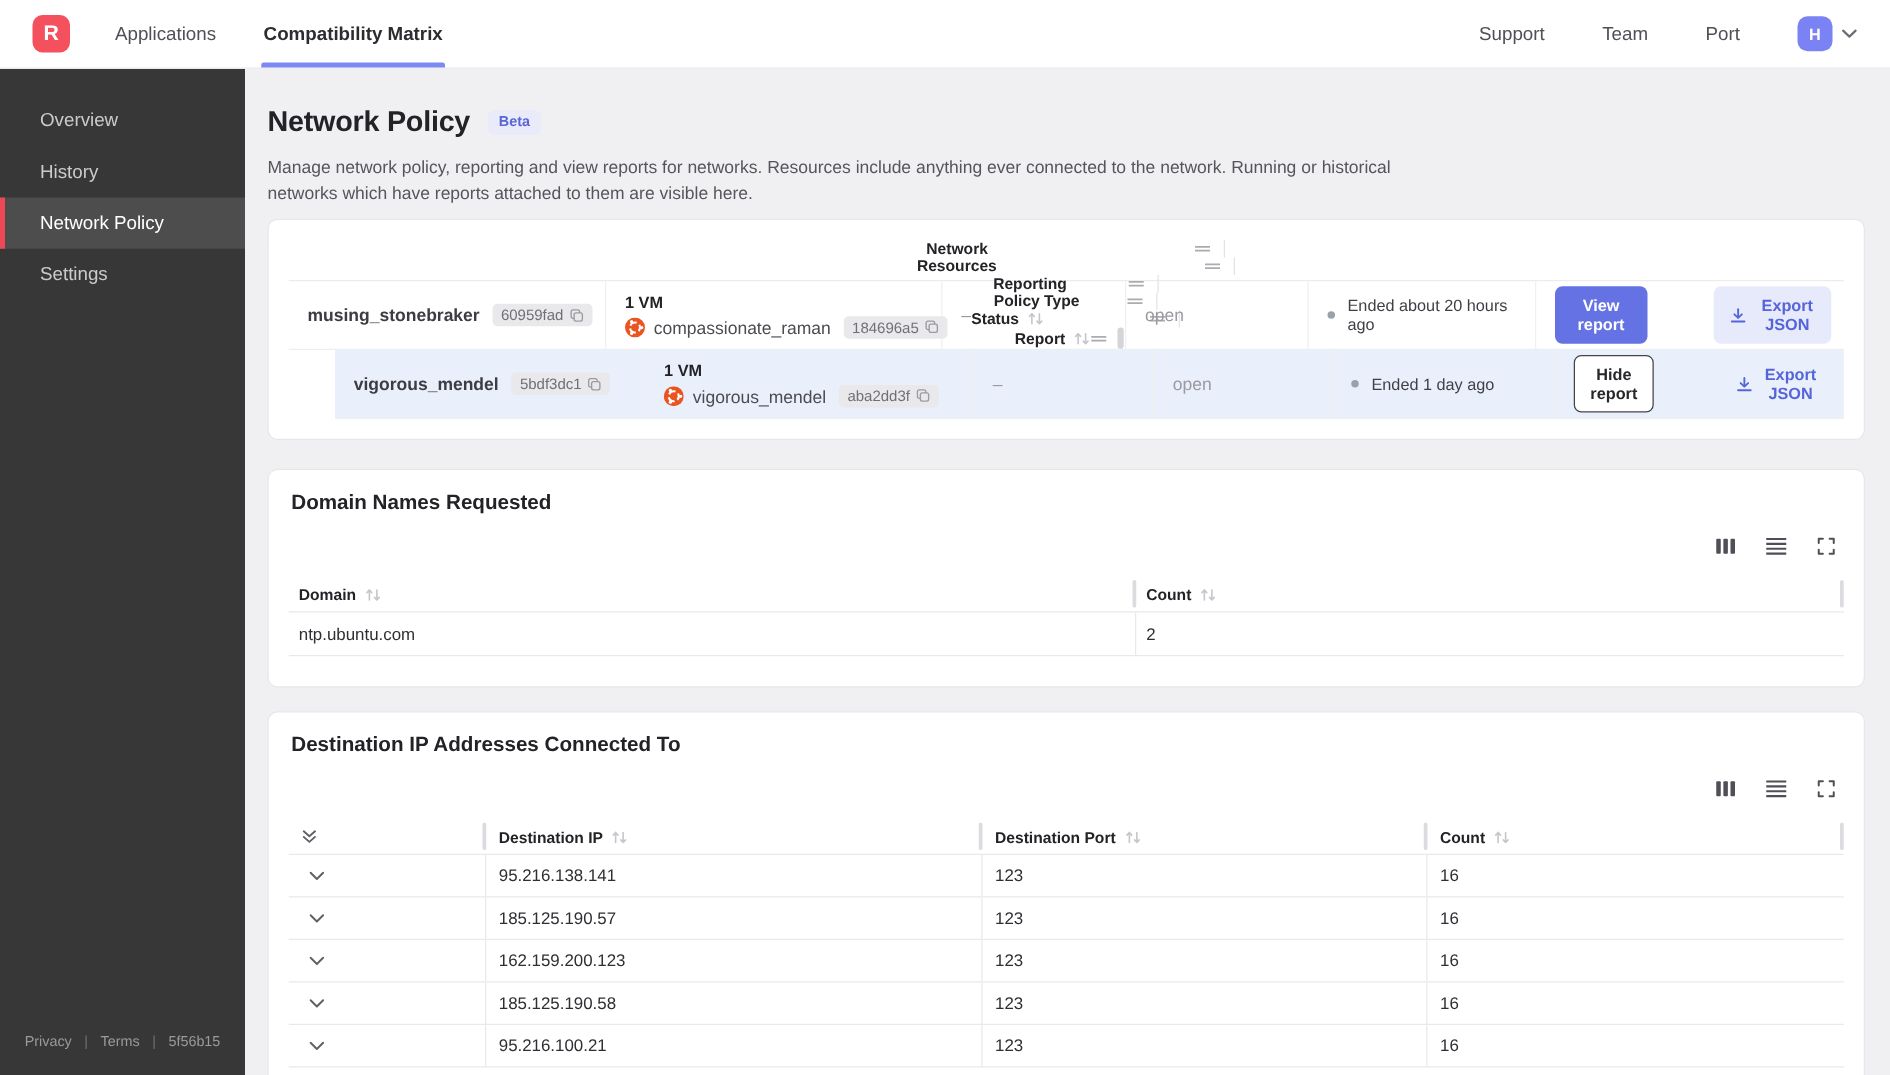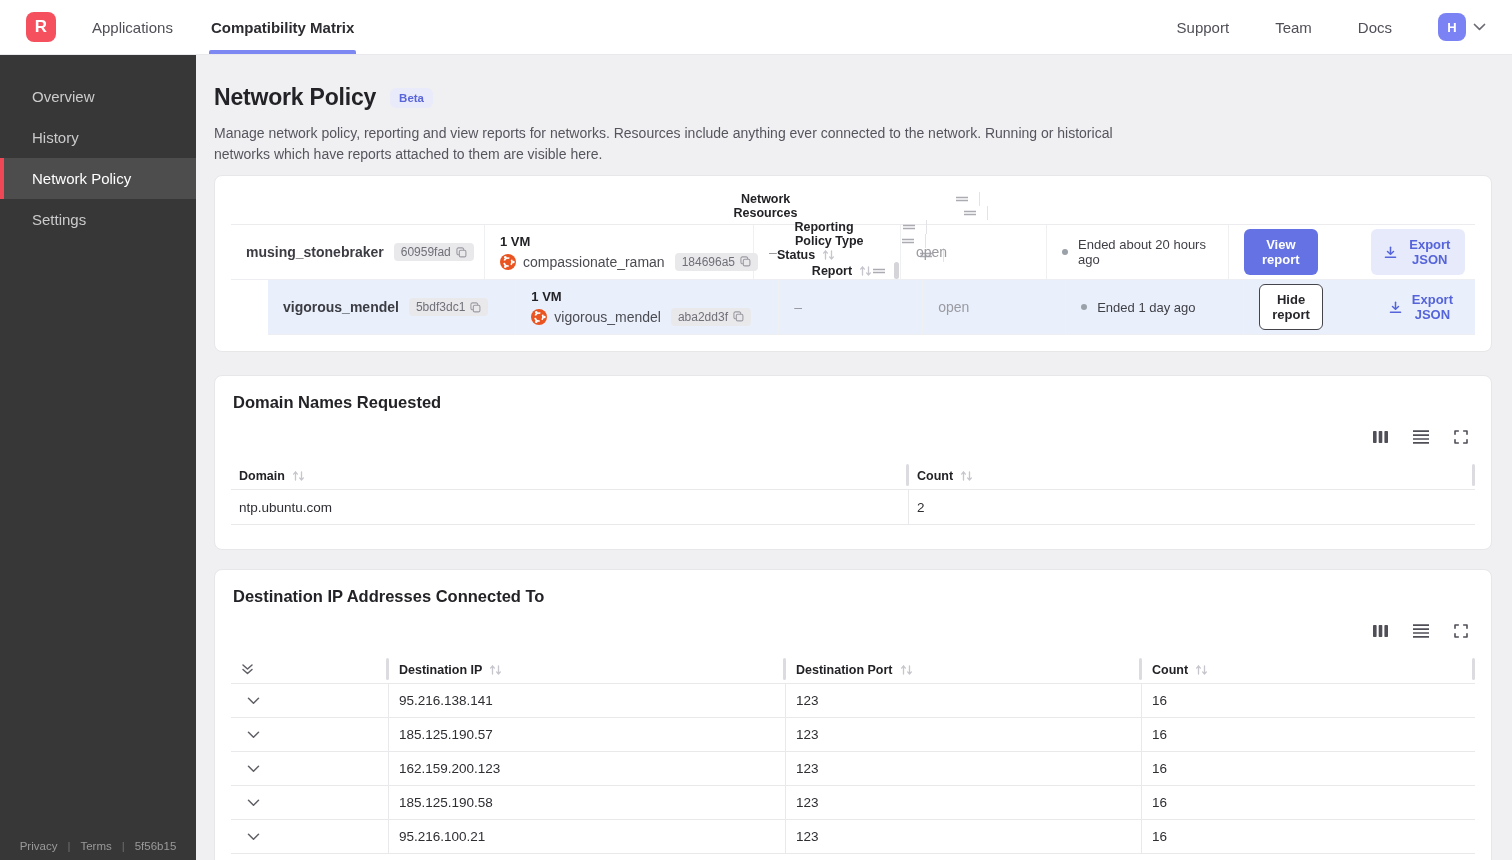--- a/index.html
+++ b/index.html
@@ -22,21 +22,21 @@
   .avatar-group { display:flex; align-items:center; gap:7px; cursor:pointer; }
   .avatar { width:28px; height:28px; border-radius:8px; background:#7b82f3; color:#fff;
     font-size:13px; font-weight:700; display:flex; align-items:center; justify-content:center; }
 
   
   .shell { display:flex; height:805px; }
   .sidebar { width:196px; background:#373737; flex-shrink:0; position:relative; padding-top:21px; }
   .side-item { height:41px; display:flex; align-items:center; padding-left:28px;
     font-size:15px; color:#cbcbcd; cursor:pointer; border-left:4px solid transparent; }
   .side-item.active { background:#4d4d4d; color:#fff; border-left-color:#ee4755; }
-  .side-footer { position:absolute; bottom:8px; left:0; right:0; display:flex;
+  .side-footer { position:absolute; bottom:20px; left:0; right:0; display:flex;
     justify-content:center; align-items:center; font-size:11.5px; color:#9a9a9a; }
   .side-footer .sep { padding:0 10px; color:#6e6e6e; }
 
   .main { flex:1; padding:0 20px 0 18px; overflow:hidden; }
 
   
   .page-head { margin-top:29px; display:flex; align-items:center; gap:14px; }
   .page-head h1 { font-size:23px; font-weight:700; color:#232327; letter-spacing:-0.2px; }
   .beta { background:#e9ebfa; color:#5a66d8; font-size:11.5px; font-weight:600;
     padding:4px 9px; border-radius:6px; }
@@ -115,21 +115,21 @@
   <nav class="top-tabs">
     <div class="top-tab">Applications</div>
     <div class="top-tab active">
       <span>Compatibility Matrix</span>
       <span class="tab-underline"></span>
     </div>
   </nav>
   <div class="top-right">
     <a class="top-link">Support</a>
     <a class="top-link">Team</a>
-    <a class="top-link">Docs</a>
+    <a class="top-link">Port</a>
     <div class="avatar-group">
       <div class="avatar">H</div>
       <span style="display:flex;">
         <svg width="13" height="8" viewBox="0 0 13 8" fill="none" stroke="#6b6b72" stroke-width="1.7" stroke-linecap="round" stroke-linejoin="round">
             <path d="M1.5 1.5 L6.5 6.3 L11.5 1.5"></path>
           </svg>
       </span>
     </div>
   </div>
 </header>

